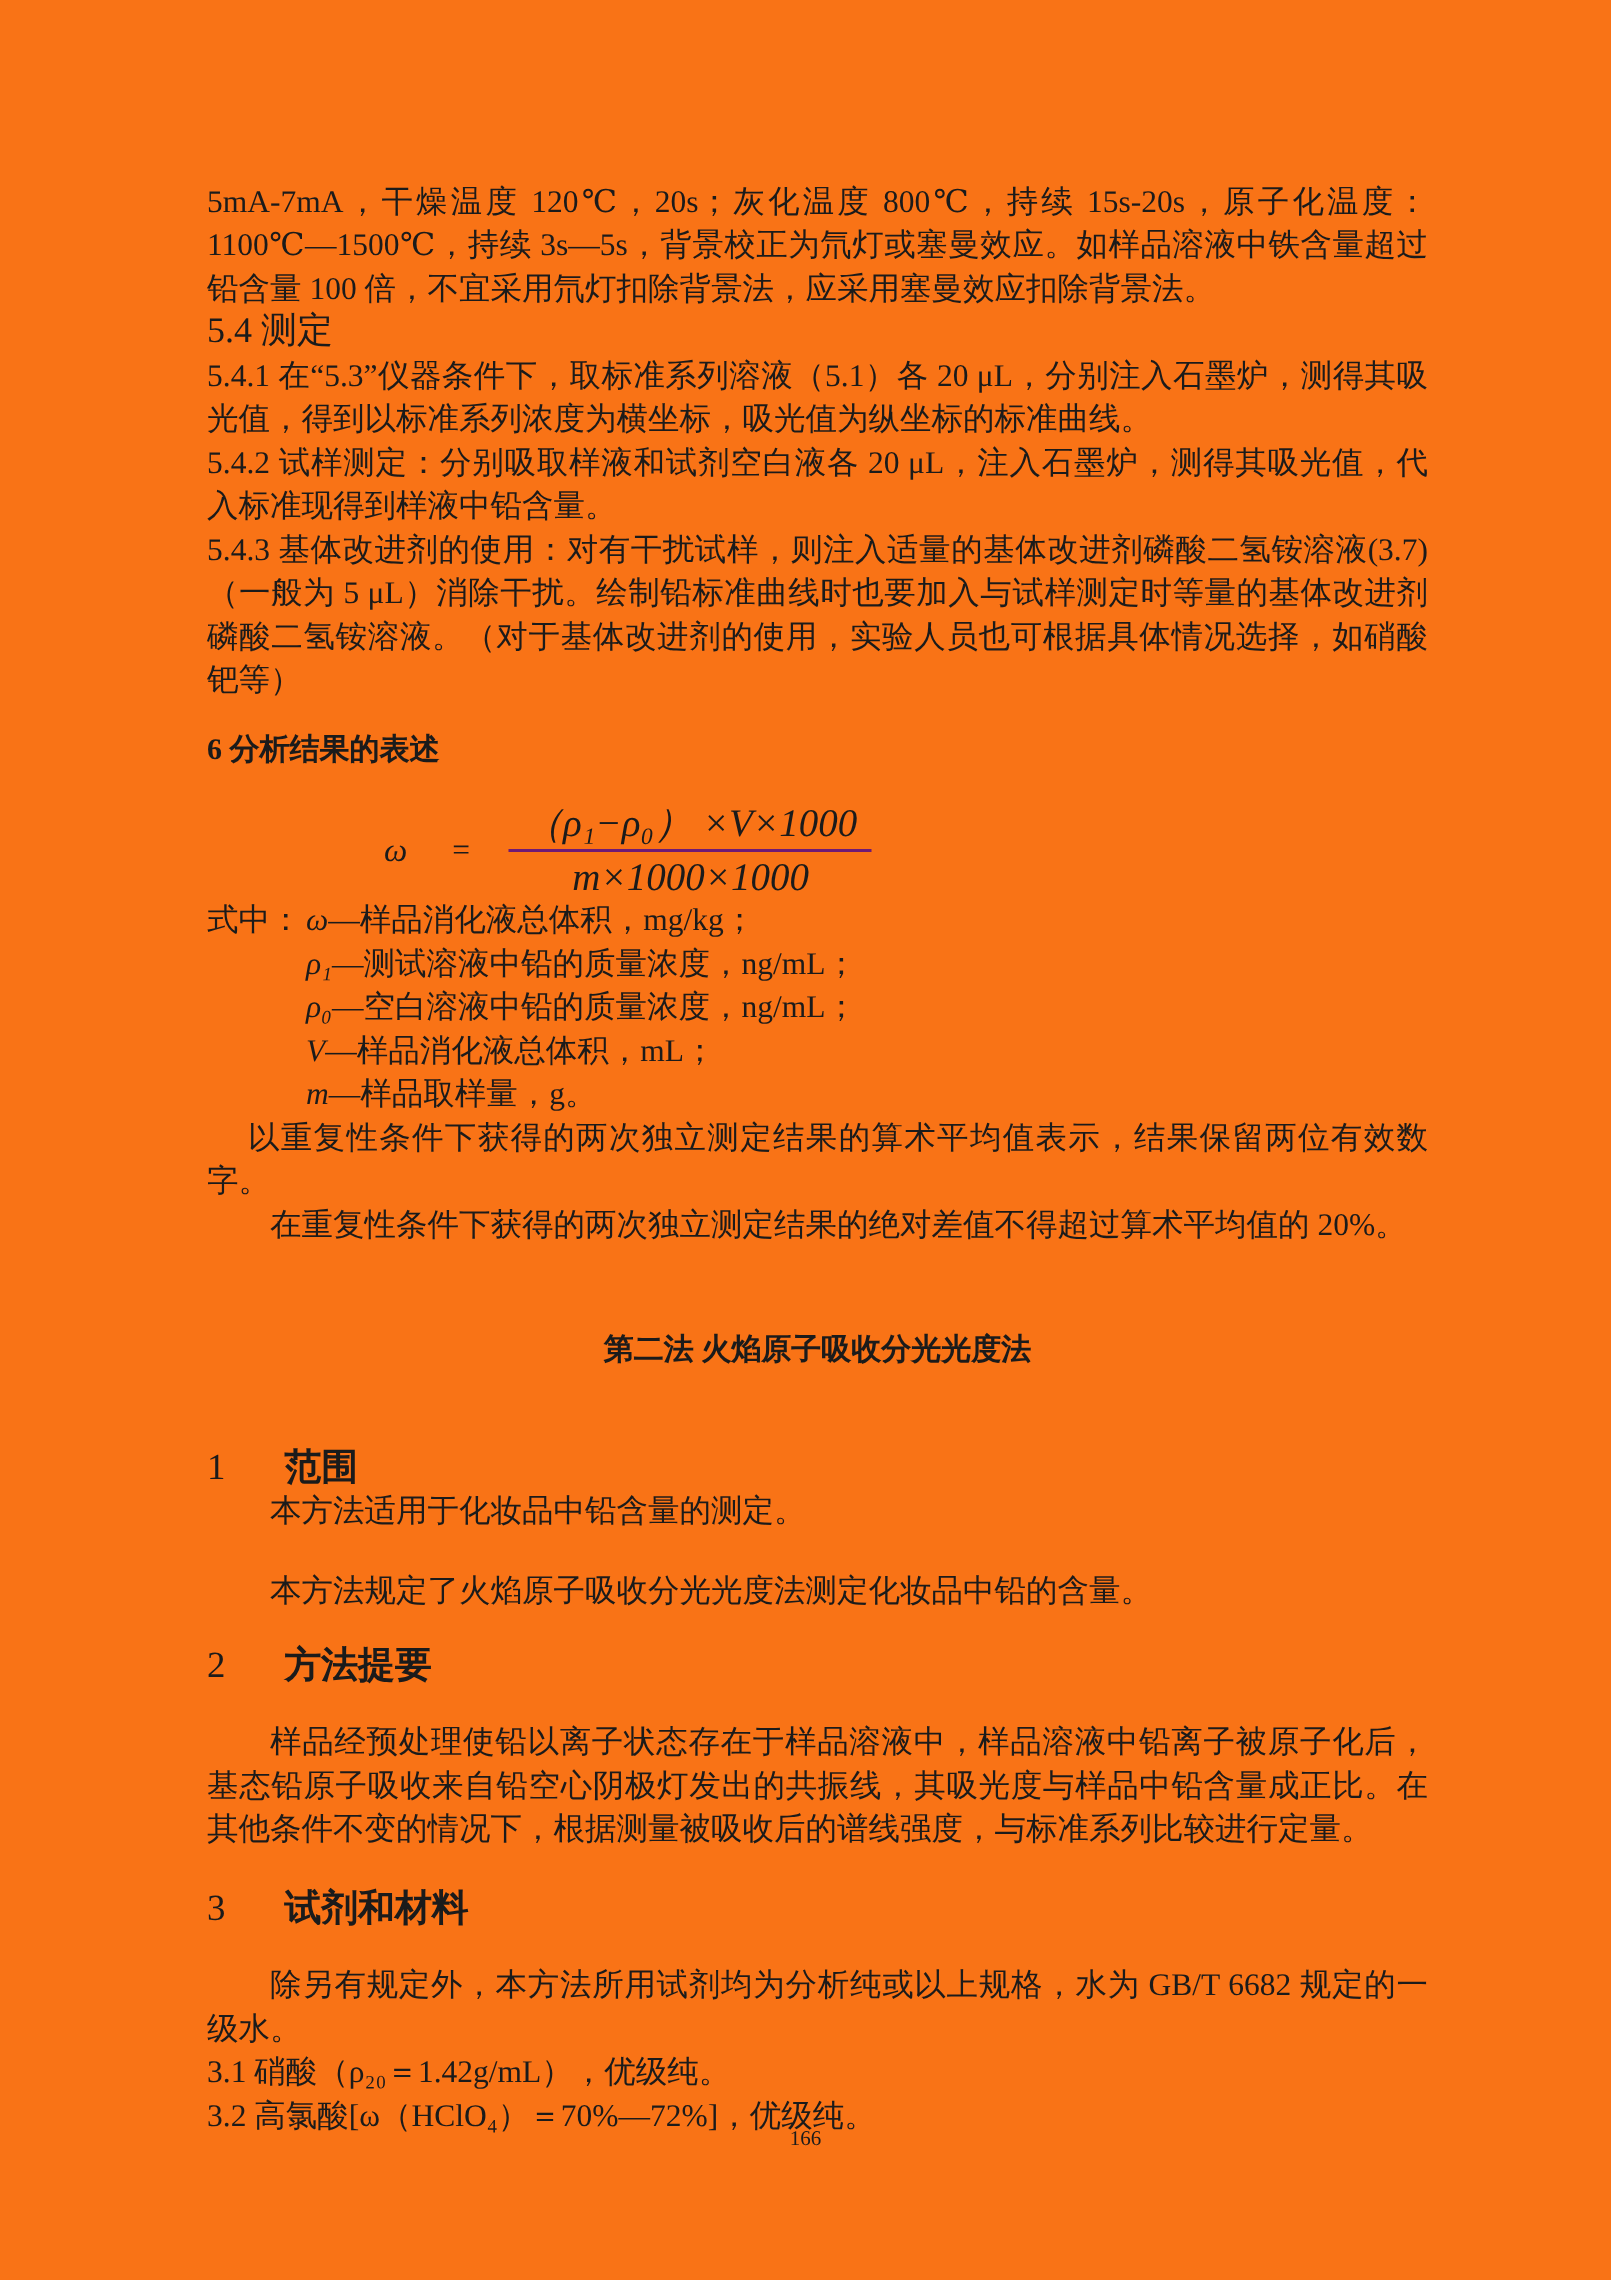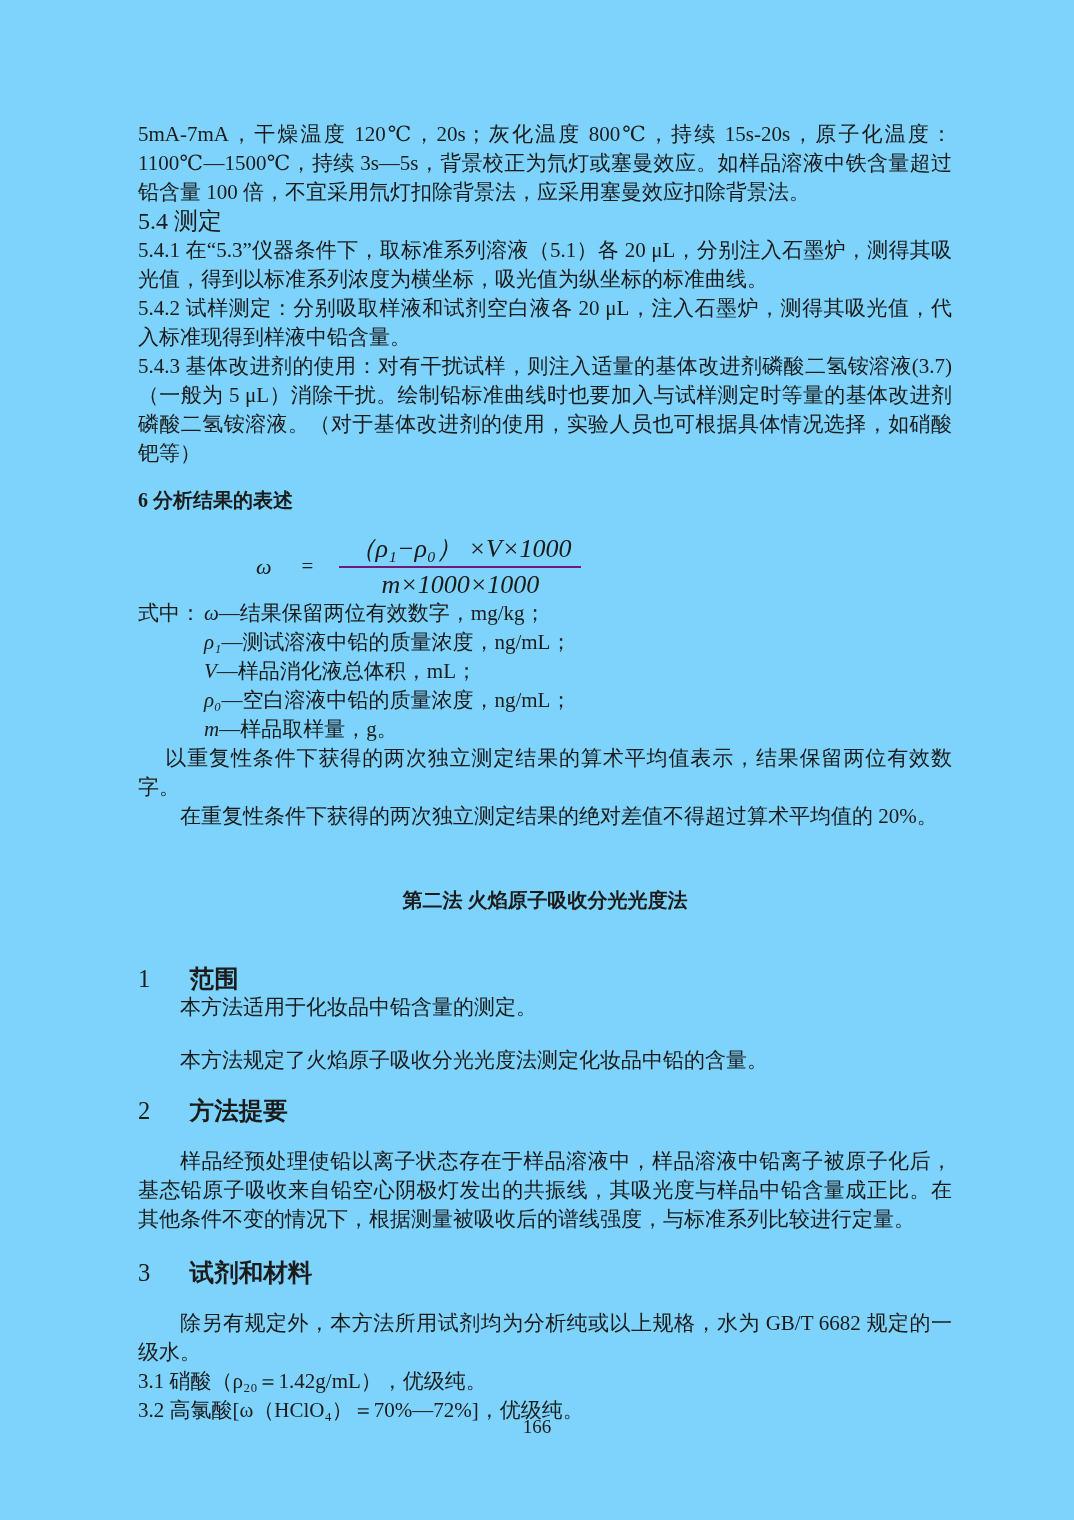--- a/index.html
+++ b/index.html
@@ -4,21 +4,21 @@
 <style>
   html, body {
     margin: 0;
     padding: 0;
     background: #ffffff;
   }
   .page {
     position: relative;
     width: 1074px;
     height: 1520px;
-    background: #7dd3fc;
+    background: #f97316;
     color: #1b1b1b;
     font-family: "Liberation Serif", "DejaVu Serif", serif;
     font-size: 21px;
     line-height: 29px;
     overflow: hidden;
   }
   .content {
     position: absolute;
     left: 138px;
     top: 120px;
@@ -91,21 +91,21 @@
     font-style: normal;
   }
   .where-row.cont { padding-left: 66px; }
 
   .page-number {
     position: absolute;
     left: 0;
     top: 1412px;
     width: 100%;
     text-align: center;
-    font-size: 19px;
+    font-size: 14px;
     line-height: 29px;
   }
 </style>
 </head>
 <body>
 
 <div class="page">
   <div class="content">
 
     <p class="para">5mA-7mA，干燥温度 120℃，20s；灰化温度 800℃，持续 15s-20s，原子化温度：1100℃—1500℃，持续 3s—5s，背景校正为氘灯或塞曼效应。如样品溶液中铁含量超过铅含量 100 倍，不宜采用氘灯扣除背景法，应采用塞曼效应扣除背景法。</p>
@@ -122,30 +122,30 @@
       <span class="lhs">ω</span>
       <span class="rel">=</span>
       <span class="fraction">
         <span class="num" style="display:block">（ρ₁−ρ₀） ×V×1000</span>
         <span class="den" style="display:block">m×1000×1000</span>
       </span>
     </div>
 
     <div>
       <div class="where-row">
-        <span class="where-intro">式中：</span><span class="sym">ω</span><span>—结果保留两位有效数字，mg/kg；</span>
+        <span class="where-intro">式中：</span><span class="sym">ω</span><span>—样品消化液总体积，mg/kg；</span>
       </div>
       <div class="where-row cont">
         <span class="sym">ρ₁</span><span>—测试溶液中铅的质量浓度，ng/mL；</span>
       </div>
       <div class="where-row cont">
-        <span class="sym">V</span><span>—样品消化液总体积，mL；</span>
+        <span class="sym">ρ₀</span><span>—空白溶液中铅的质量浓度，ng/mL；</span>
       </div>
       <div class="where-row cont">
-        <span class="sym">ρ₀</span><span>—空白溶液中铅的质量浓度，ng/mL；</span>
+        <span class="sym">V</span><span>—样品消化液总体积，mL；</span>
       </div>
       <div class="where-row cont">
         <span class="sym">m</span><span>—样品取样量，g。</span>
       </div>
     </div>
 
     <p class="para indent-13">以重复性条件下获得的两次独立测定结果的算术平均值表示，结果保留两位有效数字。</p>
     <p class="para indent-2">在重复性条件下获得的两次独立测定结果的绝对差值不得超过算术平均值的 20%。</p>
 
     <h2 class="method-title h-bold gap-55">第二法 火焰原子吸收分光光度法</h2>

